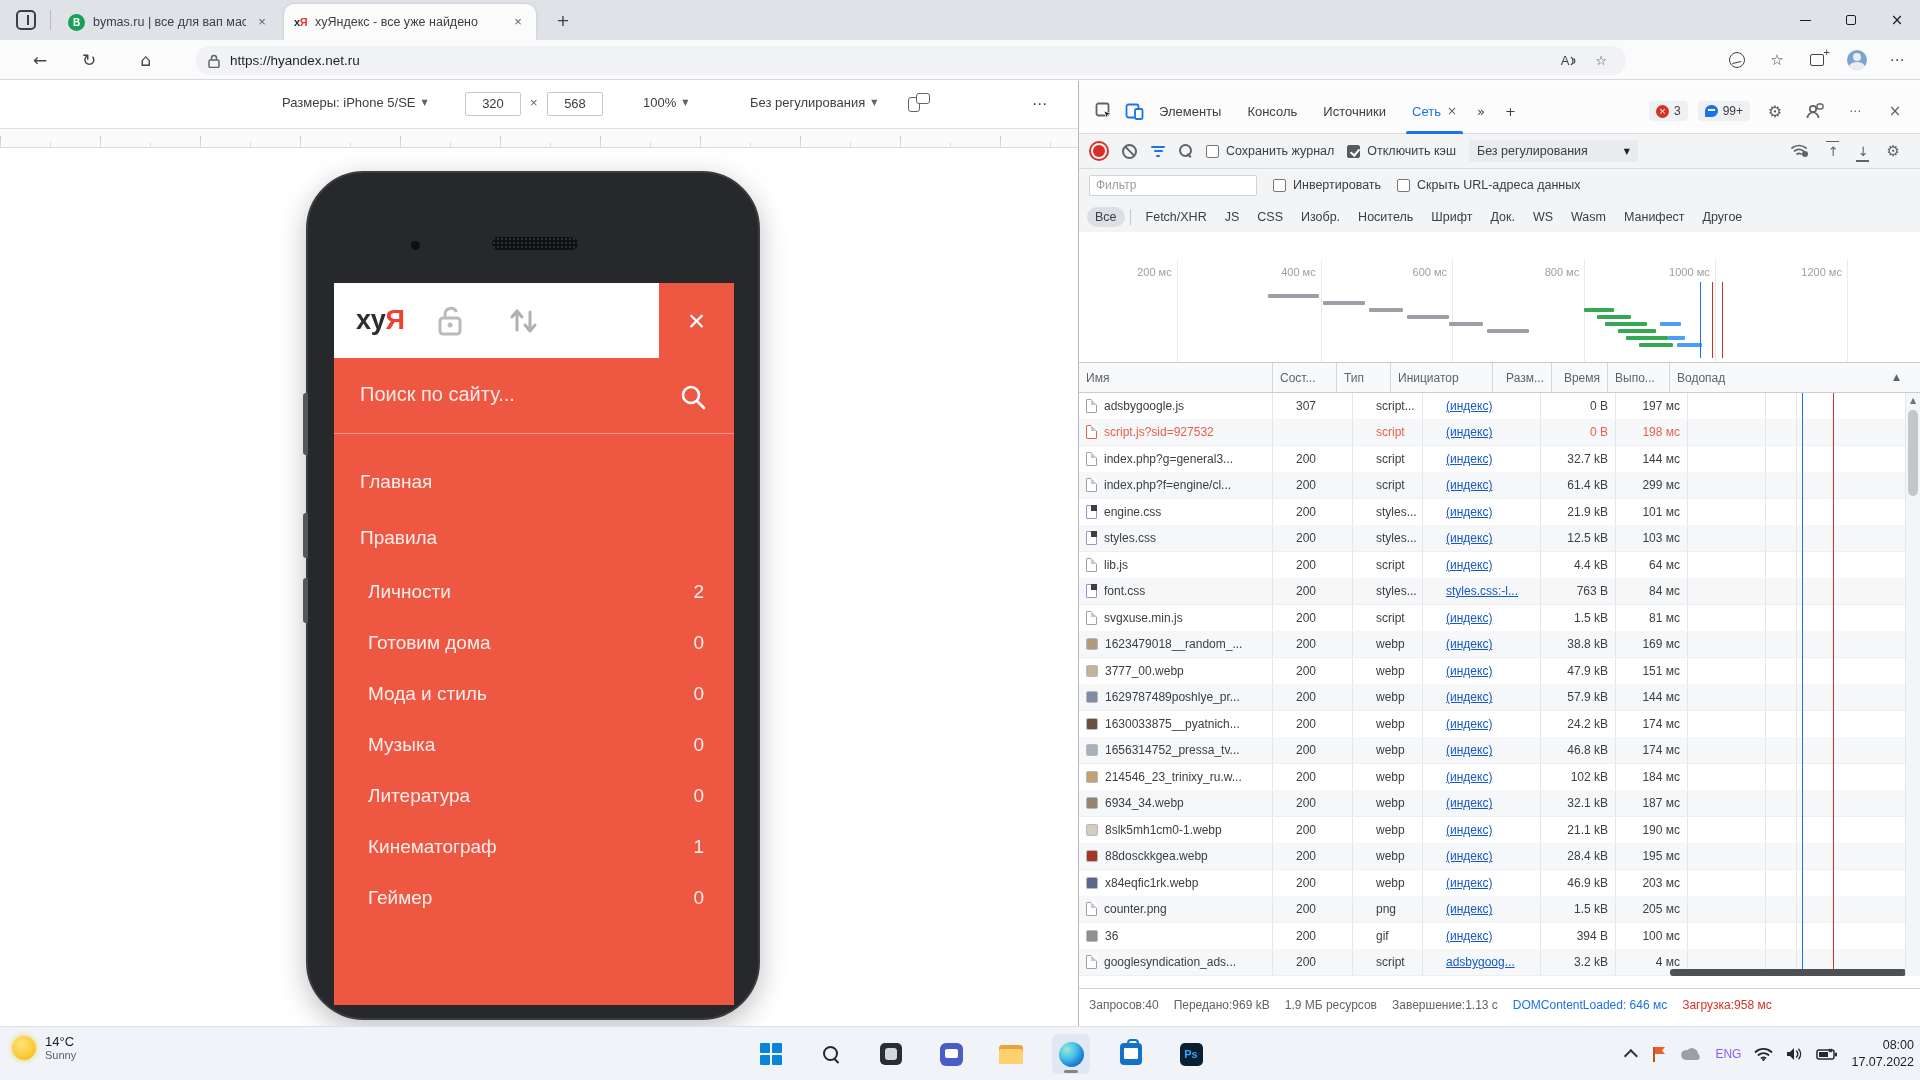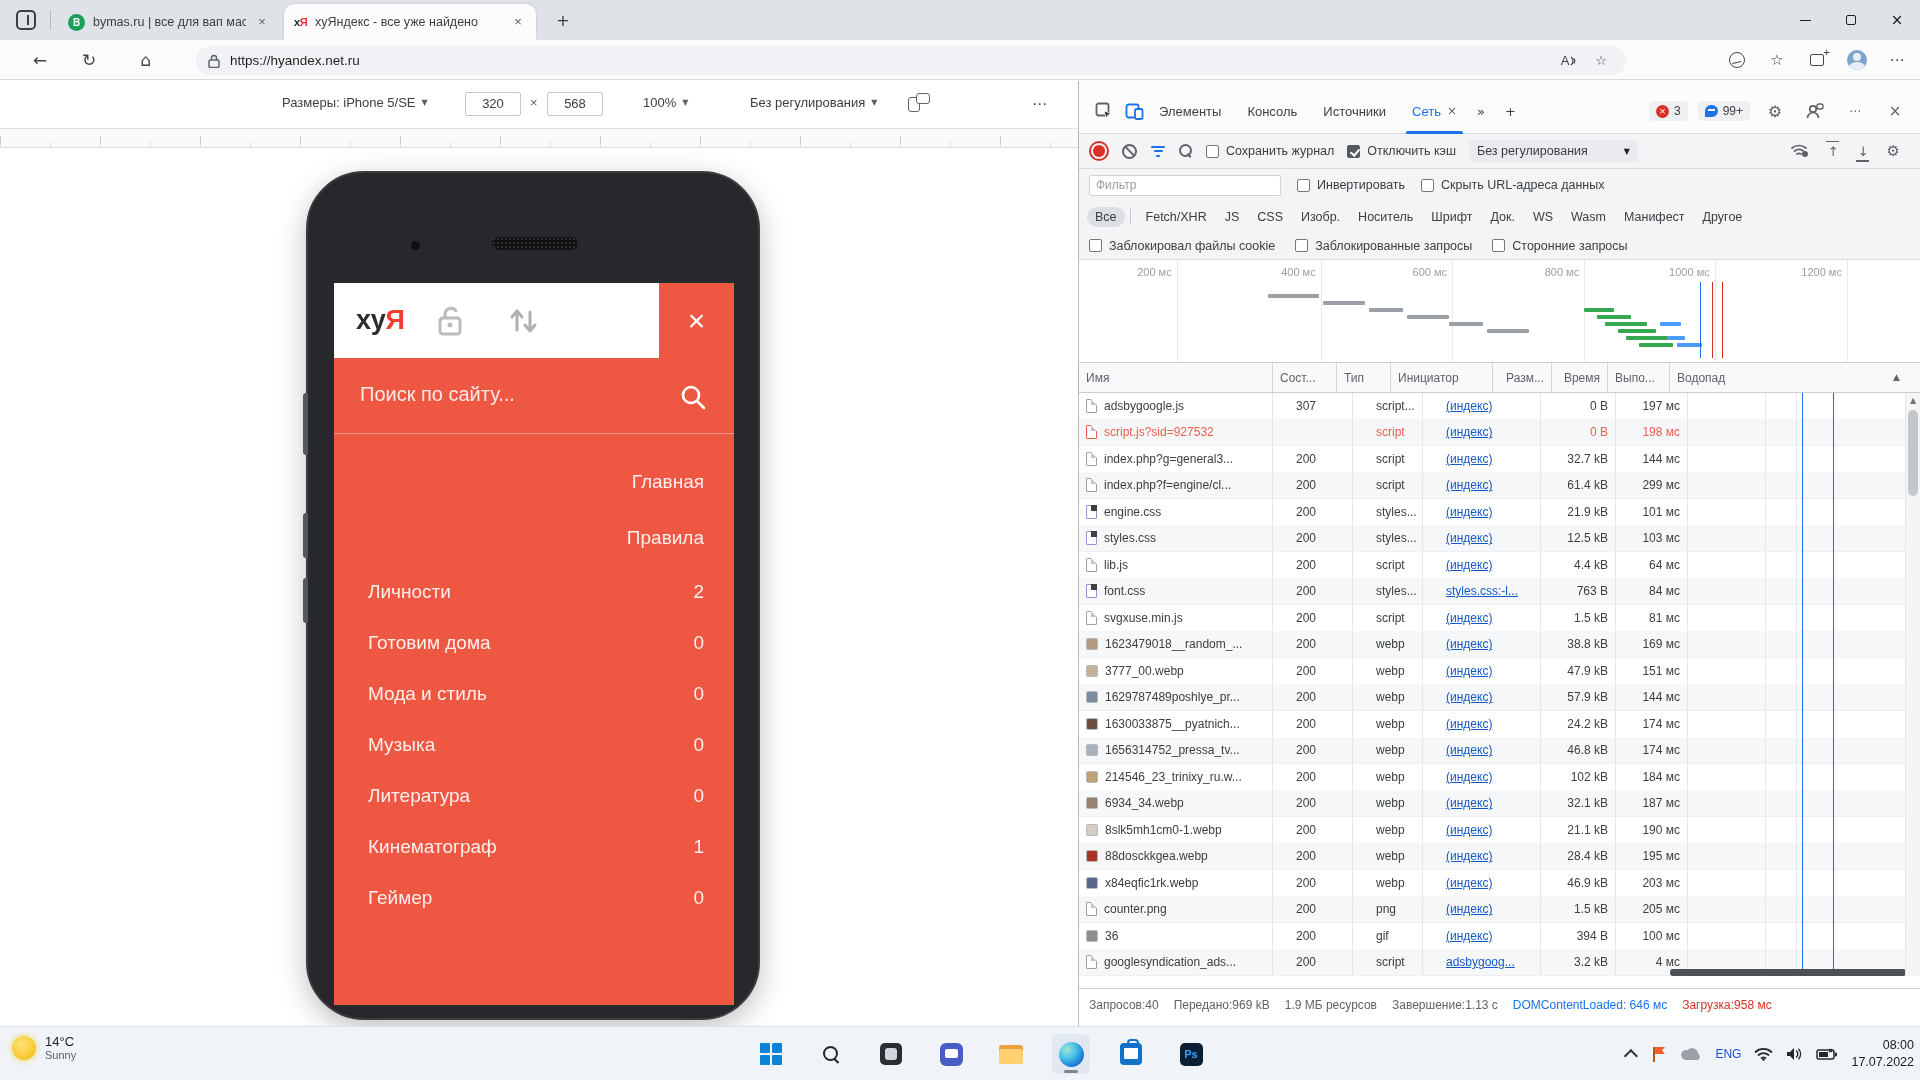--- a/index.html
+++ b/index.html
@@ -71,21 +71,21 @@
 
   .site-header { position:absolute; left:0; top:0; width:400px; height:75px; background:#fff; }
   .site-logo { position:absolute; left:22px; top:0; height:75px; line-height:75px; font-size:27px; font-weight:bold; letter-spacing:-0.5px; }
   .site-logo .lp { color:#2b2d2f; } .site-logo .la { color:#f0402e; }
   .hdr-ic { position:absolute; top:22px; width:34px; height:32px; }
   .site-close { position:absolute; right:0; top:0; width:75px; height:75px; background:#ee5741; color:#fff; font-size:30px; font-weight:300; display:flex; align-items:center; justify-content:center; }
   .site-search { position:absolute; left:0; top:75px; width:400px; height:76px; border-bottom:1px solid rgba(255,255,255,.38); }
   .site-search .ph { position:absolute; left:26px; top:25px; font-size:20px; color:rgba(255,255,255,.88); }
   .site-search svg { position:absolute; right:28px; top:26px; }
   .site-menu { position:absolute; left:0; top:151px; width:400px; padding-top:20px; }
-  .menu-item { position:relative; height:56px; display:flex; align-items:center; padding:0 30px 0 26px; color:rgba(255,255,255,.9); font-size:19px;justify-content:flex-end; }
+  .menu-item { position:relative; height:56px; display:flex; align-items:center; padding:0 30px 0 26px; color:rgba(255,255,255,.9); font-size:19px; }
   .menu-item.sub { height:51px; padding-left:34px; }
   .menu-item .mi-count { margin-left:auto; }
 
   
   .devtools { position:absolute; left:1078px; top:81px; width:842px; height:945px; background:#fff; border-left:1px solid #b6b9bc; font-size:12px; color:#3c4043; }
   .dt-tabbar { position:absolute; left:0; top:0; width:100%; height:53px; background:#fcfcfd; border-bottom:1px solid #dadce0; display:flex; align-items:center; padding:8px 6px 0 10px; }
   .dt-ic { width:30px; height:28px; display:flex; align-items:center; justify-content:center; border-radius:4px; flex:none; }
   .dt-tab { height:45px; display:flex; align-items:center; padding:0 10px; font-size:13px; color:#3c4043; position:relative; white-space:nowrap; }
   .dt-tab.active { color:#1a73e8; }
   .dt-tab.active::after { content:""; position:absolute; left:4px; right:4px; bottom:0; height:3px; background:#1a73e8; border-radius:2px 2px 0 0; }
@@ -112,21 +112,21 @@
   .cb.checked::after { content:""; position:absolute; left:3.5px; top:1px; width:4px; height:7px; border-right:2px solid #fff; border-bottom:2px solid #fff; transform:rotate(40deg); }
   .cb-lab { display:flex; align-items:center; gap:7px; white-space:nowrap; font-size:12.5px; }
   .dt-select { background:#e9ebee; border-radius:3px; padding:4px 8px; display:flex; align-items:center; gap:10px; white-space:nowrap; font-size:12.5px; }
   .nettb-right { margin-left:auto; display:flex; align-items:center; gap:17px; padding-right:10px; }
   .arr-imp,.arr-exp { font-size:13px; color:#5f6368; position:relative; padding:2px 1px; }
   .arr-imp::before { content:""; position:absolute; left:-1px; top:-1px; width:13px; height:1.5px; background:#5f6368; }
   .arr-exp::after { content:""; position:absolute; left:-1px; bottom:-1px; width:13px; height:1.5px; background:#5f6368; }
   .gear-g { font-size:15px; color:#5f6368; }
 
   .dt-filterrow { position:absolute; left:0; top:88px; width:100%; height:32px; background:#f3f4f6; display:flex; align-items:center; padding:0 10px; gap:16px; }
-  .flt-input { width:192px; height:21px; background:#fff; border:1px solid #cfd2d6; border-radius:2px; font-size:12px; color:#9aa0a6; line-height:19px; padding:0 6px; }
+  .flt-input { width:168px; height:21px; background:#fff; border:1px solid #cfd2d6; border-radius:2px; font-size:12px; color:#9aa0a6; line-height:19px; padding:0 6px; }
   .dt-pillsrow { position:absolute; left:0; top:120px; width:100%; height:31px; background:#f3f4f6; display:flex; align-items:center; padding:0 8px; font-size:12.5px;text-align:right; }
   .pill { padding:3px 8px; border-radius:10px; color:#3c4043; white-space:nowrap; margin-right:2px; }
   .pill.selected { background:#dcdfe3; }
   .pill-div { width:1px; height:16px; background:#c6c9cc; margin:0 7px 0 3px; }
   .dt-blockedrow { position:absolute; left:0; top:151px; width:100%; height:28px; background:#f3f4f6; border-bottom:1px solid #dadce0; display:flex; align-items:center; padding:0 10px; gap:20px; }
 
   .dt-overview { position:absolute; left:0; top:179px; width:100%; height:103px; background:#fff; border-bottom:1px solid #ccc; overflow:hidden; }
   .ov-grid { position:absolute; top:0; bottom:0; width:1px; background:#e8eaec; }
   .ov-tick { position:absolute; top:6px; font-size:11px; color:#9aa0a6; transform:translateX(-100%); padding-right:5px; white-space:nowrap; }
   .ov-bar { position:absolute; height:4px; border-radius:1px; }
@@ -186,21 +186,21 @@
   .folder { width:24px; height:19px; position:relative; }
   .folder::before { content:""; position:absolute; inset:0; background:#e8a33d; border-radius:3px; }
   .folder::after { content:""; position:absolute; left:0; top:4px; width:24px; height:15px; background:#ffd16e; border-radius:2px 3px 3px 3px; }
   .edge-logo { width:25px; height:25px; border-radius:50%; background:radial-gradient(circle at 32% 30%, #9fe8d8, #46c1e8 38%, #2182d8 66%, #1a55b0 100%); }
   .store { width:22px; height:22px; background:#1272c8; border-radius:4px; position:relative; }
   .store::before { content:""; position:absolute; left:7px; top:-4px; width:8px; height:8px; border:2px solid #1272c8; border-bottom:none; border-radius:4px 4px 0 0; }
   .store::after { content:""; position:absolute; left:4px; top:5px; width:14px; height:11px; background:#fff; border-radius:1px; }
   .ps { width:23px; height:23px; background:#0b1f33; border-radius:5px; color:#31a8ff; font-size:11px; font-weight:bold; display:flex; align-items:center; justify-content:center; }
   .tb-right { position:absolute; right:6px; top:0; height:54px; display:flex; align-items:center; gap:13px; }
   .chev-up { width:10px; height:10px; border-left:2px solid #33373c; border-top:2px solid #33373c; transform:rotate(45deg) translateY(3px); }
-  .lang { font-size:12px; color:#1d4ed8; }
+  .lang { font-size:12px; color:#8b5cf6; }
   .clock { text-align:right; font-size:12.5px; color:#1b1d20; line-height:1.35; }
   .tray-ic { display:flex; align-items:center; justify-content:center; }
 </style>
 </head>
 <body>
 
 <div id="screen">
 
   <div class="tabstrip">
     <div class="tab-actions"></div>
@@ -455,34 +455,20 @@
         <span class="pill">Изобр.</span>
         <span class="pill">Носитель</span>
         <span class="pill">Шрифт</span>
         <span class="pill">Док.</span>
         <span class="pill">WS</span>
         <span class="pill">Wasm</span>
         <span class="pill">Манифест</span>
         <span class="pill">Другое</span>
       </div>
 
-    <div class="dt-blockedrow" id="blocked-row">
-        <label class="cb-lab">
-          <span class="cb"></span>
-          <span>Заблокировал файлы cookie</span>
-        </label>
-        <label class="cb-lab">
-          <span class="cb"></span>
-          <span>Заблокированные запросы</span>
-        </label>
-        <label class="cb-lab">
-          <span class="cb"></span>
-          <span>Сторонние запросы</span>
-        </label>
-      </div>
 
     <div class="dt-overview" id="overview">
         <div class="ov-grid" style="left: 97.672px;"></div>
         <div class="ov-tick" style="left: 97.672px;">200 мс</div>
         <div class="ov-grid" style="left: 241.654px;"></div>
         <div class="ov-tick" style="left: 241.654px;">400 мс</div>
         <div class="ov-grid" style="left: 373.006px;"></div>
         <div class="ov-tick" style="left: 373.006px;">600 мс</div>
         <div class="ov-grid" style="left: 505.2px;"></div>
         <div class="ov-tick" style="left: 505.2px;">800 мс</div>

